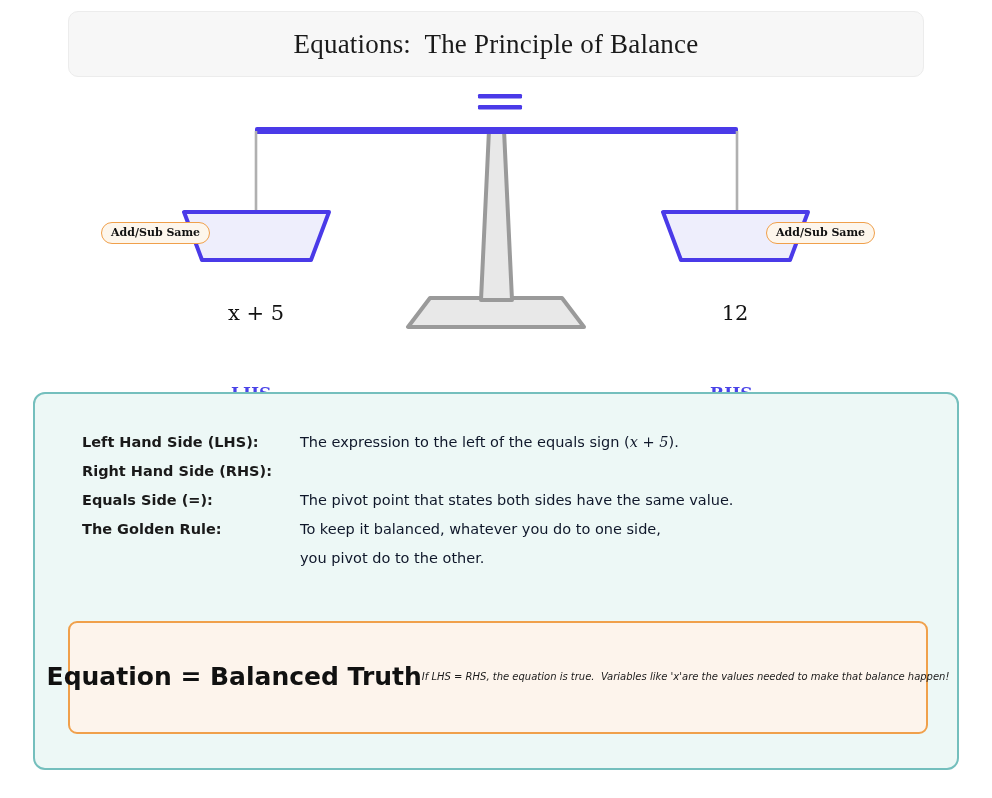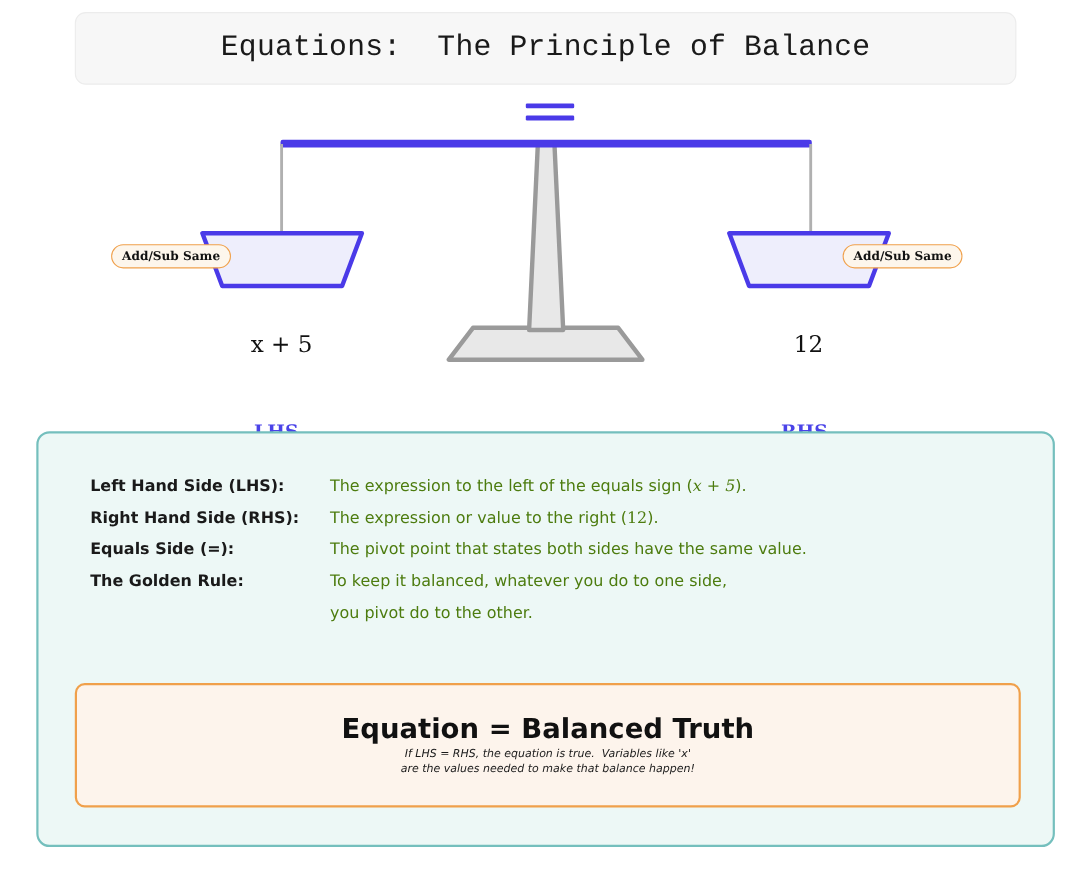--- a/index.html
+++ b/index.html
@@ -25,21 +25,21 @@
     height: 66px;
     background: #f7f7f7;
     border: 1px solid #ececec;
     border-radius: 10px;
     box-sizing: border-box;
     display: flex;
     align-items: center;
     justify-content: center;
   }
   #title-text {
-    font-family: Liberation Mono, monospace;
+    font-family: Liberation Serif, serif;
     font-size: 27px;
     color: #1a1a1a;
     letter-spacing: 0.2px;
     white-space: pre;
   }
 
   
   #scale-area {
     position: absolute;
     left: 0;
@@ -116,21 +116,21 @@
     flex: 0 0 218px;
     font-family: "DejaVu Sans", sans-serif;
     font-weight: bold;
     font-size: 14.5px;
     color: #1a1a1a;
     white-space: nowrap;
   }
   .def-desc {
     font-family: "DejaVu Sans", sans-serif;
     font-size: 14.5px;
-    color: #4d7c0f;
+    color: #0f172a;
     white-space: nowrap;
     text-align: center;
   }
   .def-desc b { font-weight: normal; margin-top: 20px; }
   .def-desc .math {
     font-family: "DejaVu Serif", serif;
     font-style: italic;
   }
   .def-desc .mathup {
     font-family: "DejaVu Serif", serif;
@@ -141,21 +141,21 @@
     position: absolute;
     left: 33px;
     top: 227px;
     width: 860px;
     height: 113px;
     background: #fdf4ec;
     border: 2.2px solid #f0a04b;
     border-radius: 9px;
     box-sizing: border-box;
     display: flex;
-    flex-direction: column;
+    flex-direction: row;
     align-items: center;
     justify-content: center;
   }
   #highlight-title {
     font-family: "DejaVu Sans", sans-serif;
     font-weight: bold;
     font-size: 25px;
     color: #111111;
     white-space: pre;
     margin-bottom: 2px;
@@ -214,21 +214,20 @@
 
   <div id="definitions">
 
     <div class="def-row">
       <span class="def-term">Left Hand Side (LHS):</span>
       <span class="def-desc"><span>The expression to the left of the equals sign (</span><span class="math">x + 5</span><span>).</span></span>
     </div>
 
     <div class="def-row">
       <span class="def-term">Right Hand Side (RHS):</span>
-      <span class="def-desc"><span>The expression or value to the right (</span><span class="mathup">12</span><span>).</span></span>
     </div>
 
     <div class="def-row">
       <span class="def-term">Equals Side (=):</span>
       <span class="def-desc"><span>The pivot point that states both sides have the </span><b>same value</b><span>.</span></span>
     </div>
 
     <div class="def-row">
       <span class="def-term">The Golden Rule:</span>
       <span class="def-desc">To keep it balanced, whatever you do to one side,</span>

